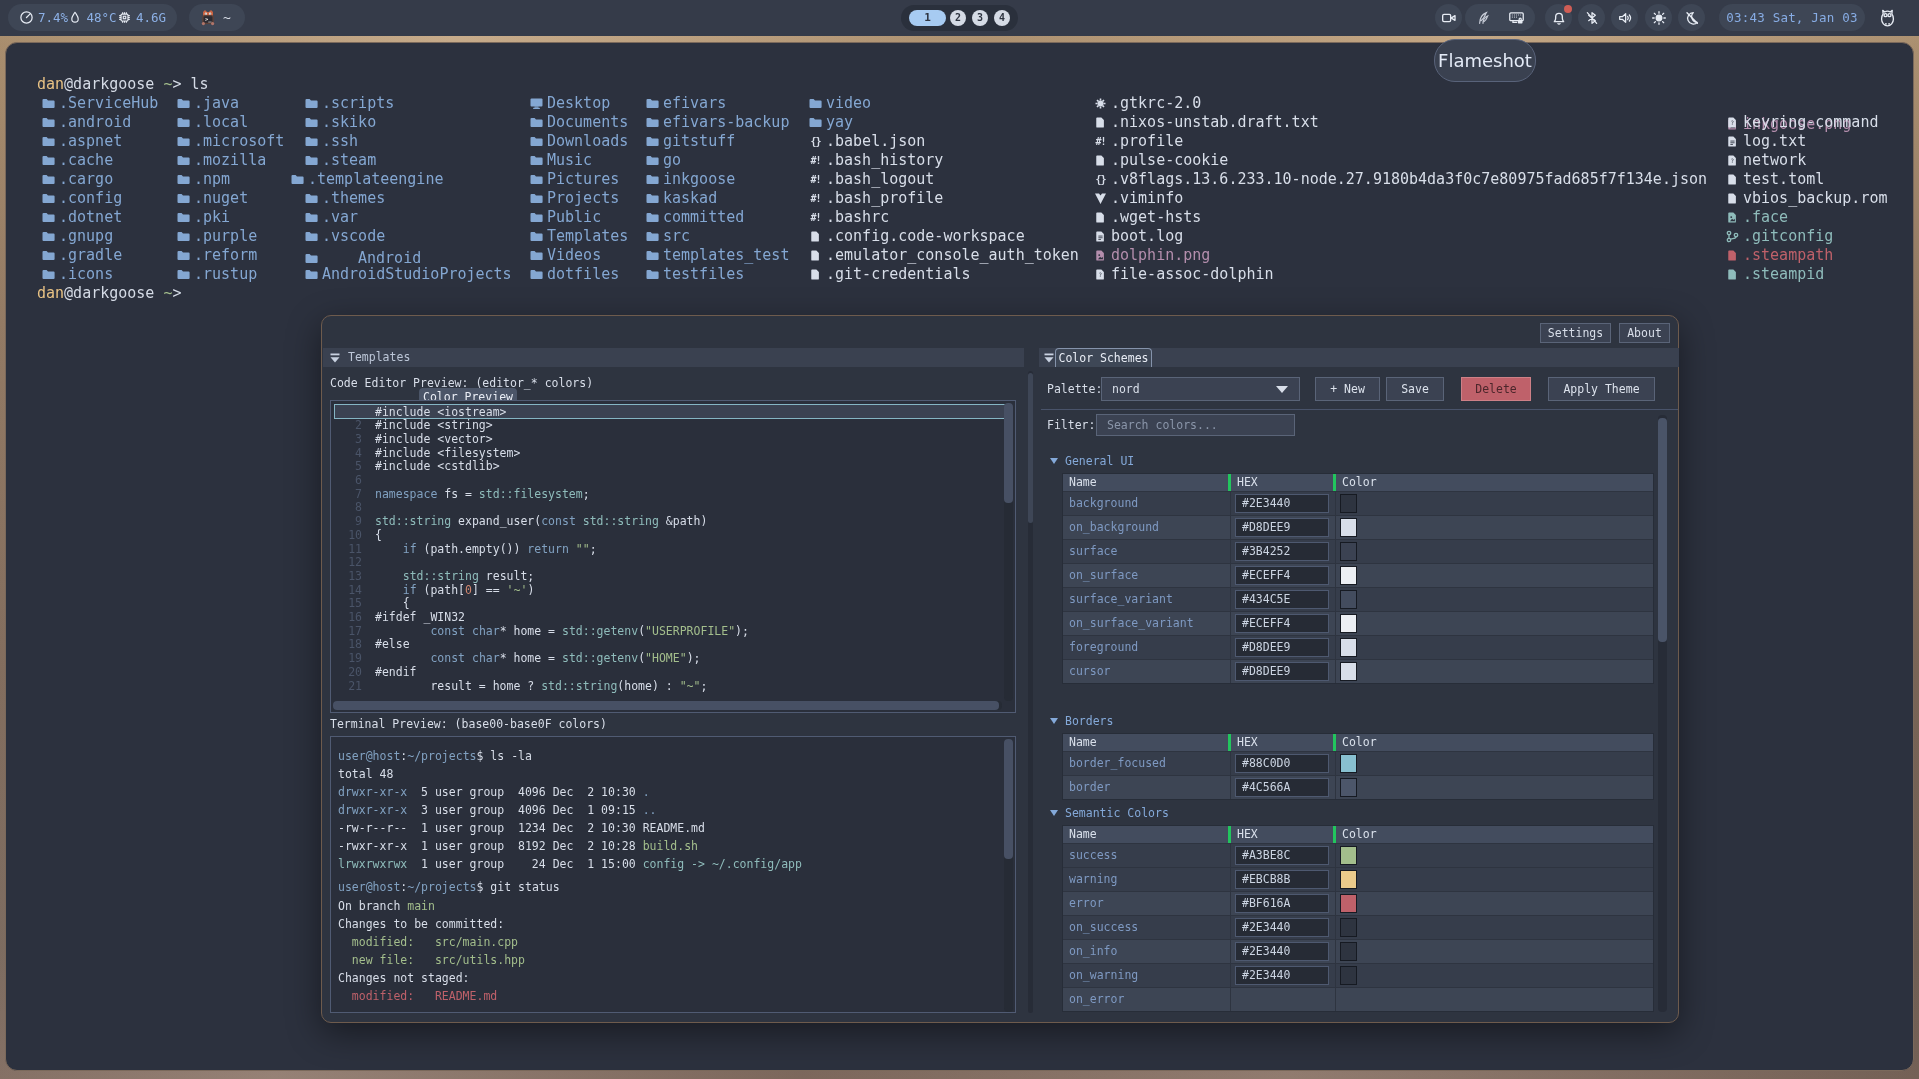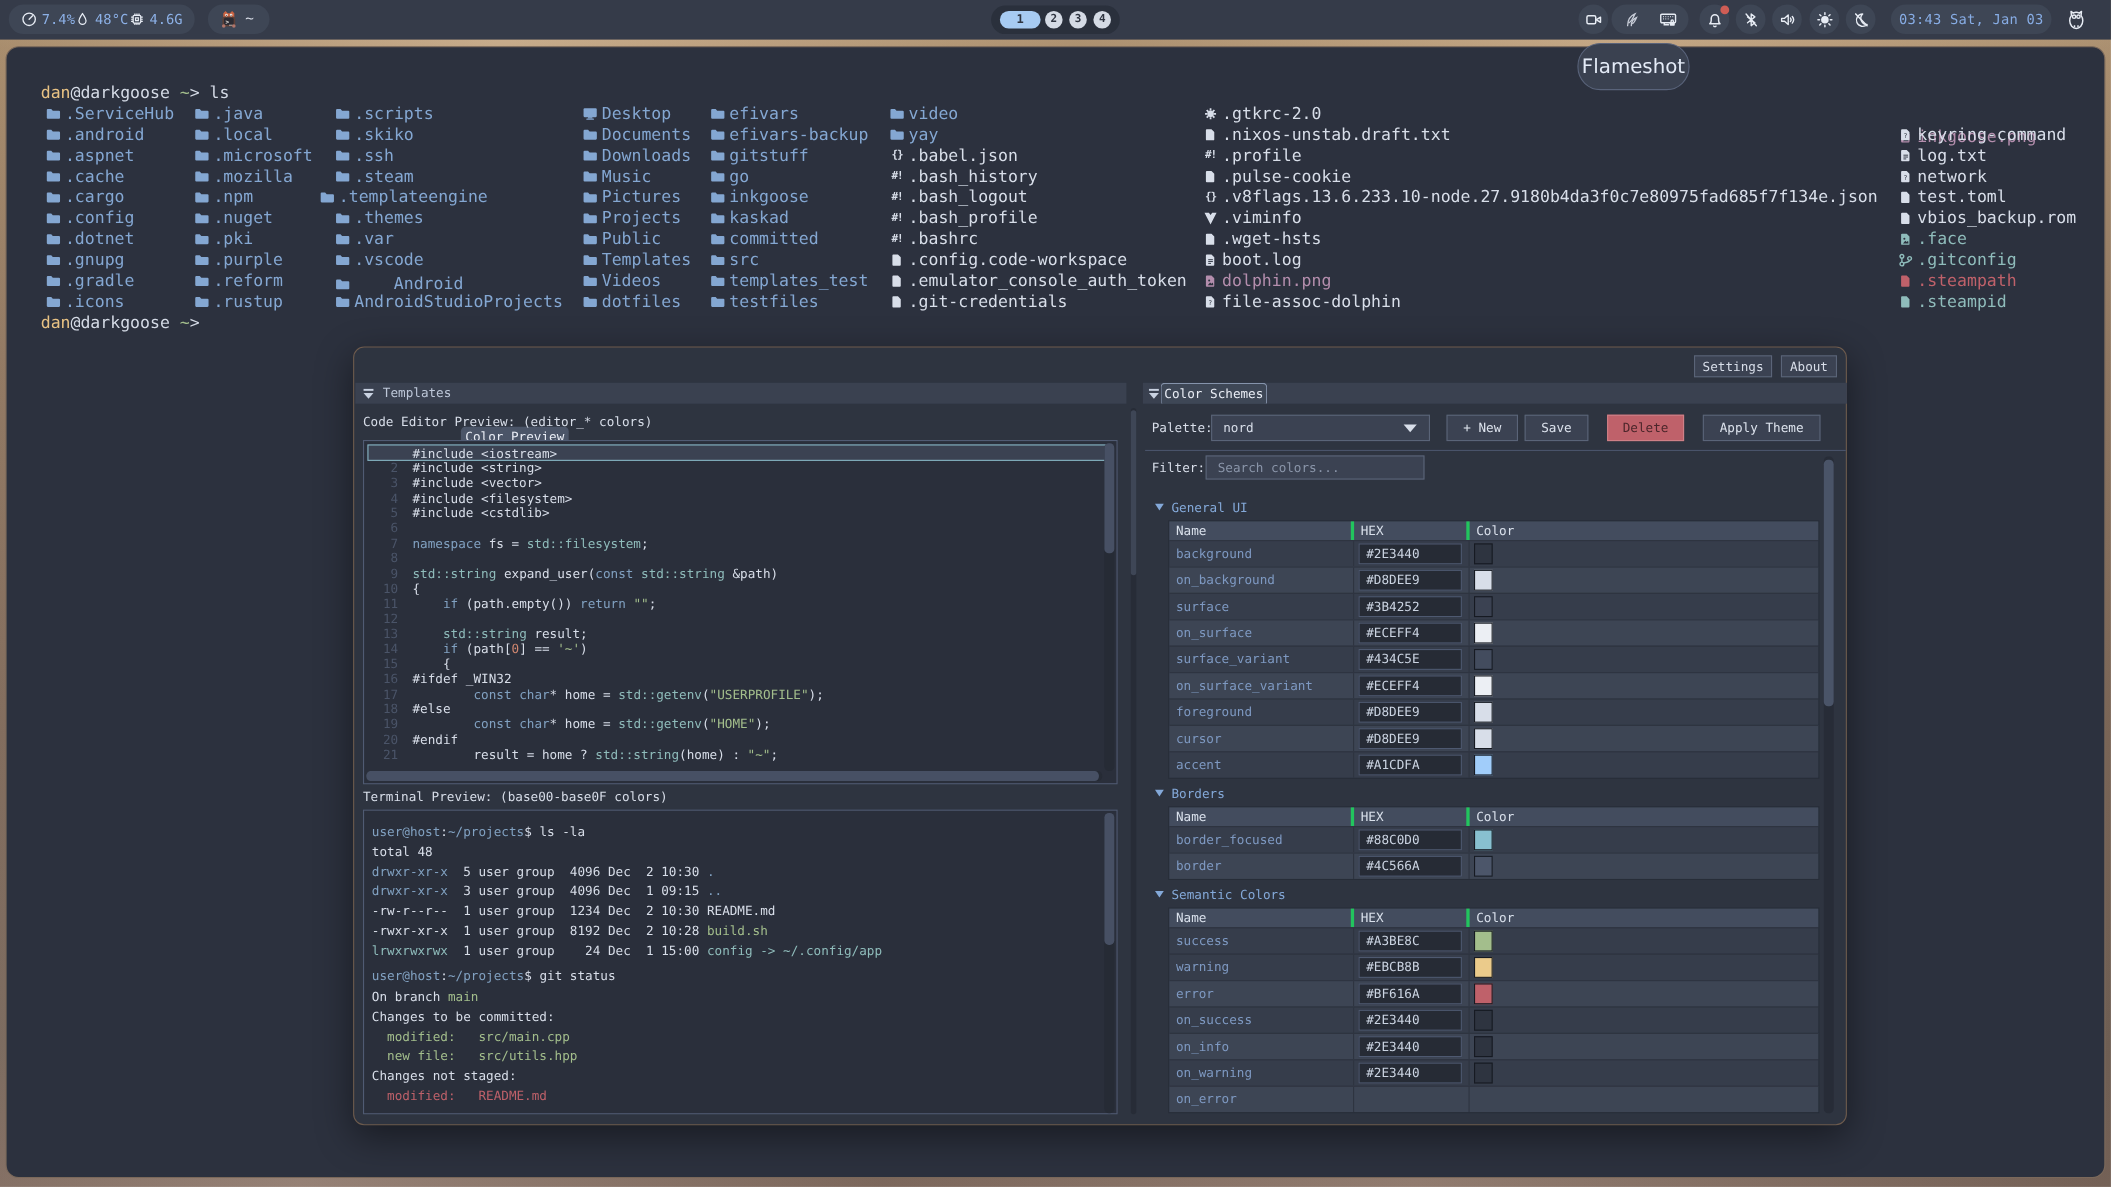--- a/index.html
+++ b/index.html
@@ -647,29 +647,20 @@
         </div>
         <div class="trow" style="background:#3d4554;">
           <span class="nc">cursor</span>
           <span class="hx">
             <span class="hexbox">#D8DEE9</span>
           </span>
           <span class="cc">
             <span class="swatch" style="background:#D8DEE9"></span>
           </span>
         </div>
-        <div class="trow" style="background:#363d4b;">
-          <span class="nc">accent</span>
-          <span class="hx">
-            <span class="hexbox">#A1CDFA</span>
-          </span>
-          <span class="cc">
-            <span class="swatch" style="background:#A1CDFA"></span>
-          </span>
-        </div>
       </div>
       <div class="seclabel" style="left:11px; top:267px;"><span class="sectri"></span><span>Borders</span></div>
       <div class="ctable" style="left:23px; top:287px;">
         <div class="thead">
           <span class="hc" style="width:168px;">Name</span>
           <span class="hc" style="width:105px;">HEX</span>
           <span class="hc" style="flex:1; border-right:none;">Color</span>
         </div>
         <div class="trow" style="background:#363d4b;">
           <span class="nc">border_focused</span>

